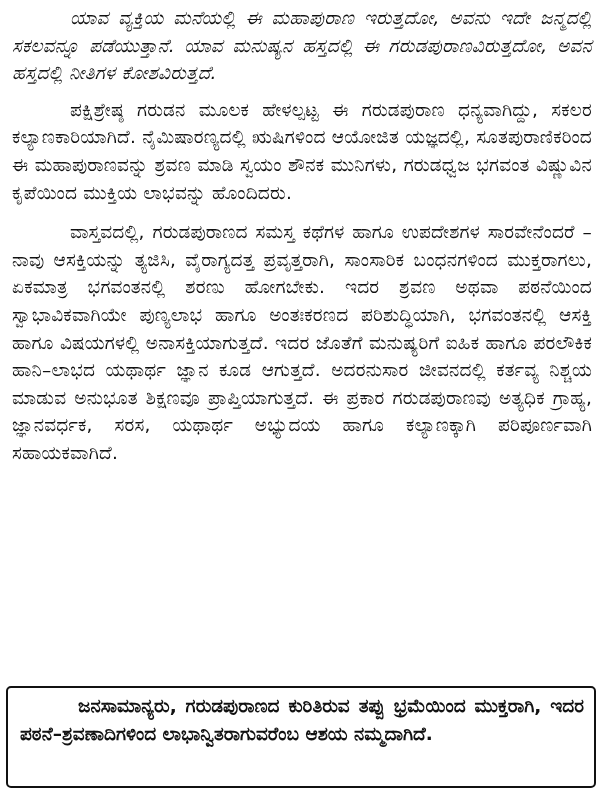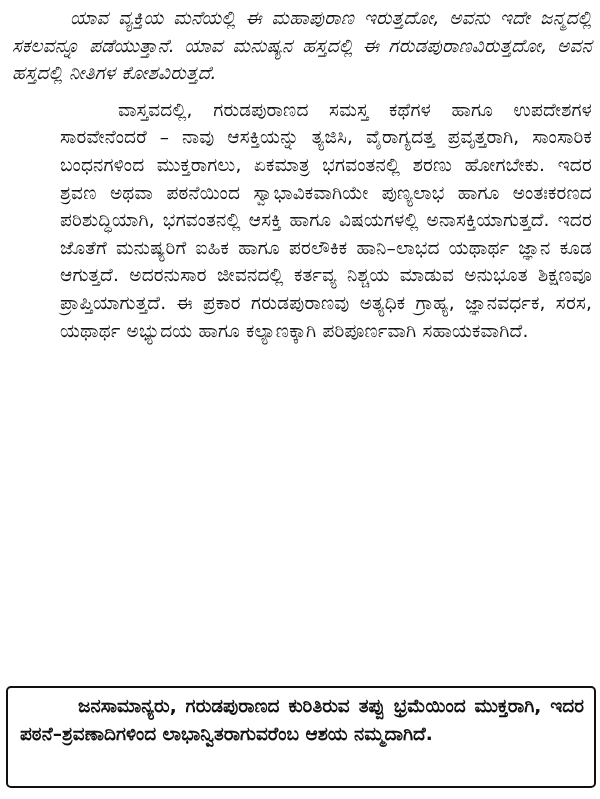--- a/index.html
+++ b/index.html
@@ -25,21 +25,21 @@
     margin: 0 0 10px 0;
     font-size: 18.5px;
     line-height: 27.6px;
     text-align: justify;
     text-indent: 58px;
     letter-spacing: 0.2px;
   }
   .para.p1 { margin-bottom: 9px; font-style: italic; }
   .para.p2 { margin-bottom: 10px; }
   .para.p3 { margin-bottom: 12px; }
-  .para.p4 { margin-bottom: 0; margin-left: 48px; }
+  .para.p4 { margin-bottom: 0; }
   .callout {
     position: absolute;
     left: 6px;
     top: 686px;
     width: 564px;
     height: 86px;
     border: 2px solid #111111;
     border-radius: 5px;
     padding: 4px 10px 8px 12px;
   }
@@ -50,18 +50,19 @@
     font-weight: bold;
     text-align: justify;
     text-indent: 58px;
   }
 </style>
 </head>
 <body>
 
 <div class="page">
   <p class="para p1">ಯಾವ ವ್ಯಕ್ತಿಯ ಮನೆಯಲ್ಲಿ ಈ ಮಹಾಪುರಾಣ ಇರುತ್ತದೋ, ಅವನು ಇದೇ ಜನ್ಮದಲ್ಲಿ ಸಕಲವನ್ನೂ ಪಡೆಯುತ್ತಾನೆ. ಯಾವ ಮನುಷ್ಯನ ಹಸ್ತದಲ್ಲಿ ಈ ಗರುಡಪುರಾಣವಿರುತ್ತದೋ, ಅವನ ಹಸ್ತದಲ್ಲಿ ನೀತಿಗಳ ಕೋಶವಿರುತ್ತದೆ.</p>
+  <p class="para p3">ಪಕ್ಷಿಶ್ರೇಷ್ಠ ಗರುಡನ ಮೂಲಕ ಹೇಳಲ್ಪಟ್ಟ ಈ ಗರುಡಪುರಾಣ ಧನ್ಯವಾಗಿದ್ದು, ಸಕಲರ ಕಲ್ಯಾಣಕಾರಿಯಾಗಿದೆ. ನೈಮಿಷಾರಣ್ಯದಲ್ಲಿ ಋಷಿಗಳಿಂದ ಆಯೋಜಿತ ಯಜ್ಞದಲ್ಲಿ, ಸೂತಪುರಾಣಿಕರಿಂದ ಈ ಮಹಾಪುರಾಣವನ್ನು ಶ್ರವಣ ಮಾಡಿ ಸ್ವಯಂ ಶೌನಕ ಮುನಿಗಳು, ಗರುಡಧ್ವಜ ಭಗವಂತ ವಿಷ್ಣುವಿನ ಕೃಪೆಯಿಂದ ಮುಕ್ತಿಯ ಲಾಭವನ್ನು ಹೊಂದಿದರು.</p>
   <p class="para p4">ವಾಸ್ತವದಲ್ಲಿ, ಗರುಡಪುರಾಣದ ಸಮಸ್ತ ಕಥೆಗಳ ಹಾಗೂ ಉಪದೇಶಗಳ ಸಾರವೇನೆಂದರೆ – ನಾವು ಆಸಕ್ತಿಯನ್ನು ತ್ಯಜಿಸಿ, ವೈರಾಗ್ಯದತ್ತ ಪ್ರವೃತ್ತರಾಗಿ, ಸಾಂಸಾರಿಕ ಬಂಧನಗಳಿಂದ ಮುಕ್ತರಾಗಲು, ಏಕಮಾತ್ರ ಭಗವಂತನಲ್ಲಿ ಶರಣು ಹೋಗಬೇಕು. ಇದರ ಶ್ರವಣ ಅಥವಾ ಪಠನೆಯಿಂದ ಸ್ವಾಭಾವಿಕವಾಗಿಯೇ ಪುಣ್ಯಲಾಭ ಹಾಗೂ ಅಂತಃಕರಣದ ಪರಿಶುದ್ಧಿಯಾಗಿ, ಭಗವಂತನಲ್ಲಿ ಆಸಕ್ತಿ ಹಾಗೂ ವಿಷಯಗಳಲ್ಲಿ ಅನಾಸಕ್ತಿಯಾಗುತ್ತದೆ. ಇದರ ಜೊತೆಗೆ ಮನುಷ್ಯರಿಗೆ ಐಹಿಕ ಹಾಗೂ ಪರಲೌಕಿಕ ಹಾನಿ–ಲಾಭದ ಯಥಾರ್ಥ ಜ್ಞಾನ ಕೂಡ ಆಗುತ್ತದೆ. ಅದರನುಸಾರ ಜೀವನದಲ್ಲಿ ಕರ್ತವ್ಯ ನಿಶ್ಚಯ ಮಾಡುವ ಅನುಭೂತ ಶಿಕ್ಷಣವೂ ಪ್ರಾಪ್ತಿಯಾಗುತ್ತದೆ. ಈ ಪ್ರಕಾರ ಗರುಡಪುರಾಣವು ಅತ್ಯಧಿಕ ಗ್ರಾಹ್ಯ, ಜ್ಞಾನವರ್ಧಕ, ಸರಸ, ಯಥಾರ್ಥ ಅಭ್ಯುದಯ ಹಾಗೂ ಕಲ್ಯಾಣಕ್ಕಾಗಿ ಪರಿಪೂರ್ಣವಾಗಿ ಸಹಾಯಕವಾಗಿದೆ.</p>
 </div>
 
 <div class="callout">
   <p class="callout-text">ಜನಸಾಮಾನ್ಯರು, ಗರುಡಪುರಾಣದ ಕುರಿತಿರುವ ತಪ್ಪು ಭ್ರಮೆಯಿಂದ ಮುಕ್ತರಾಗಿ, ಇದರ ಪಠನೆ–ಶ್ರವಣಾದಿಗಳಿಂದ ಲಾಭಾನ್ವಿತರಾಗುವರೆಂಬ ಆಶಯ ನಮ್ಮದಾಗಿದೆ.</p>
 </div>
 
 </body></html>

